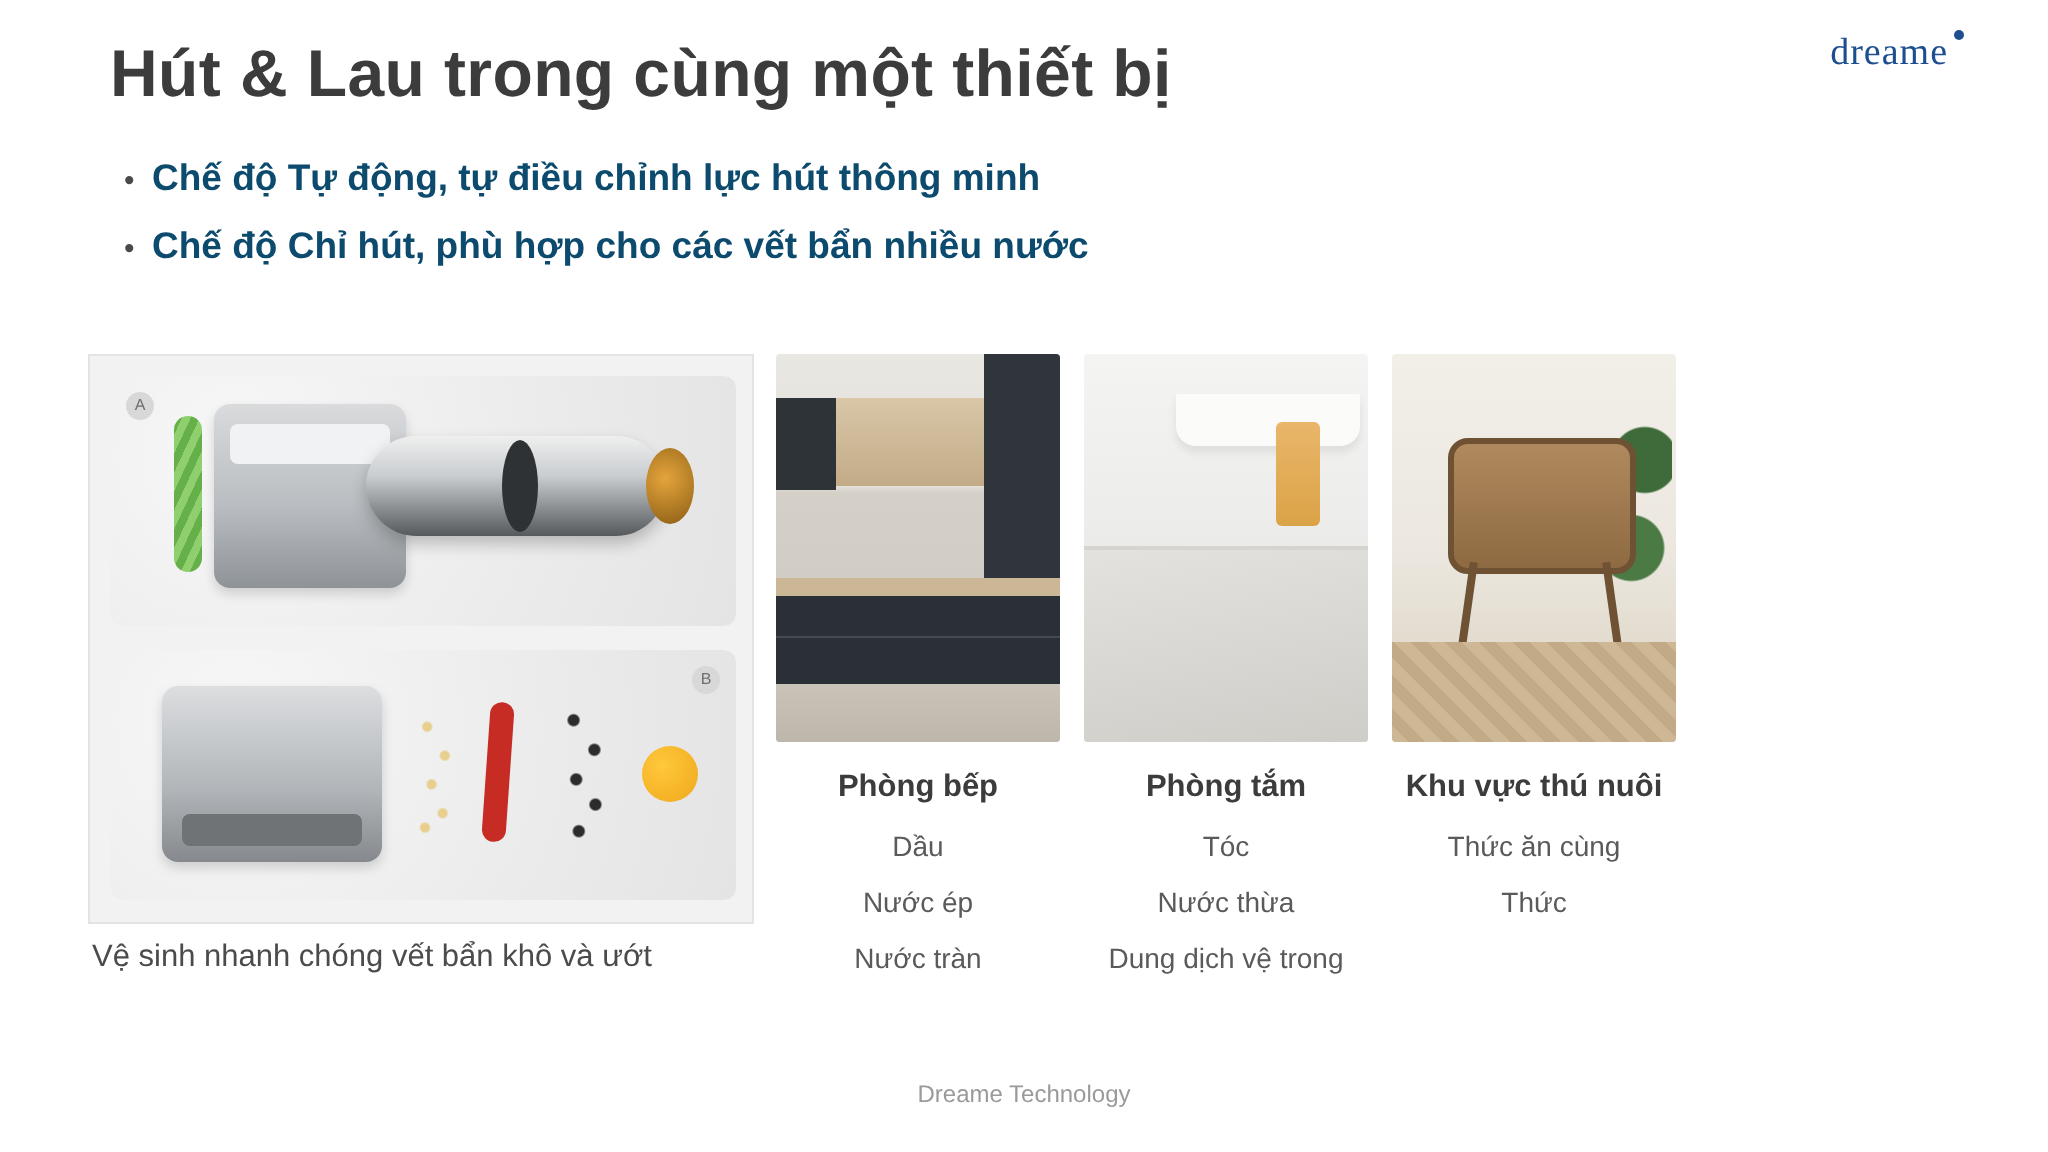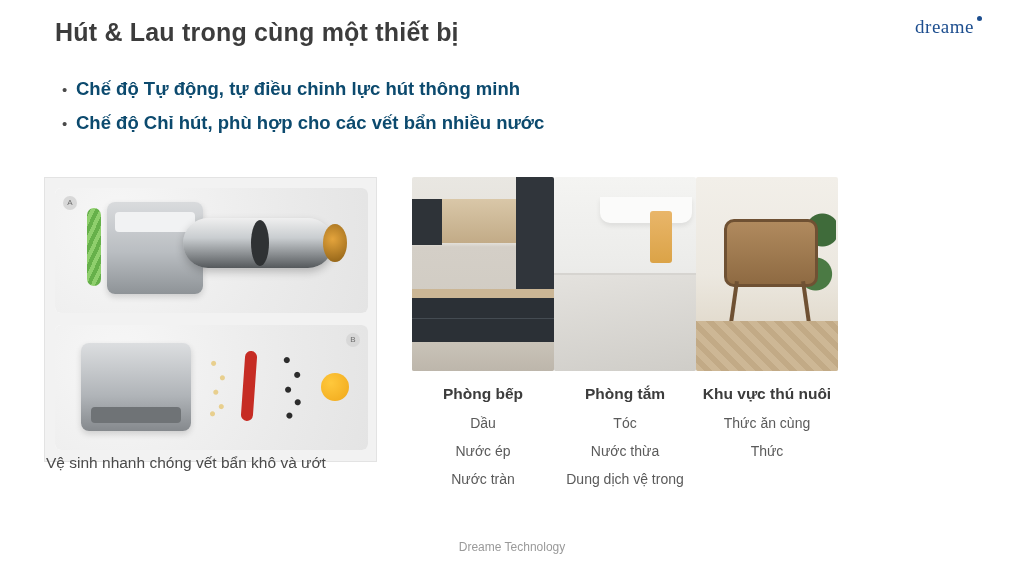--- a/index.html
+++ b/index.html
@@ -47,21 +47,21 @@
     display: inline-block;
     position: relative;
     top: -12px;
   }
 
   
   .title {
     position: absolute;
     top: 18px;
     left: 55px;
-    font-size: 25px;
+    font-size: 33px;
     font-weight: bold;
     color: #3c3c3c;
     letter-spacing: 0.2px;
   }
 
   
   .bullets {
     position: absolute;
     top: 78px;
     left: 62px;
@@ -247,31 +247,32 @@
     top: 48px;
     width: 28px;
     height: 28px;
     border-radius: 50%;
     background: radial-gradient(circle at 35% 35%, #ffc83c, #f0a81b);
   }
 
   .caption {
     position: absolute;
     left: 46px;
-    top: 454px;
+    top: 470px;
     font-size: 15.5px;
     color: #4b4b4b;
   }
 
   
   .cards {
     position: absolute;
-    left: 412px;
+    left: 388px;
     top: 177px;
     display: flex;
+    gap: 12px;
   }
   .card {
     width: 142px;
   }
   .card-photo {
     width: 142px;
     height: 194px;
     border-radius: 2px;
     overflow: hidden;
     position: relative;

